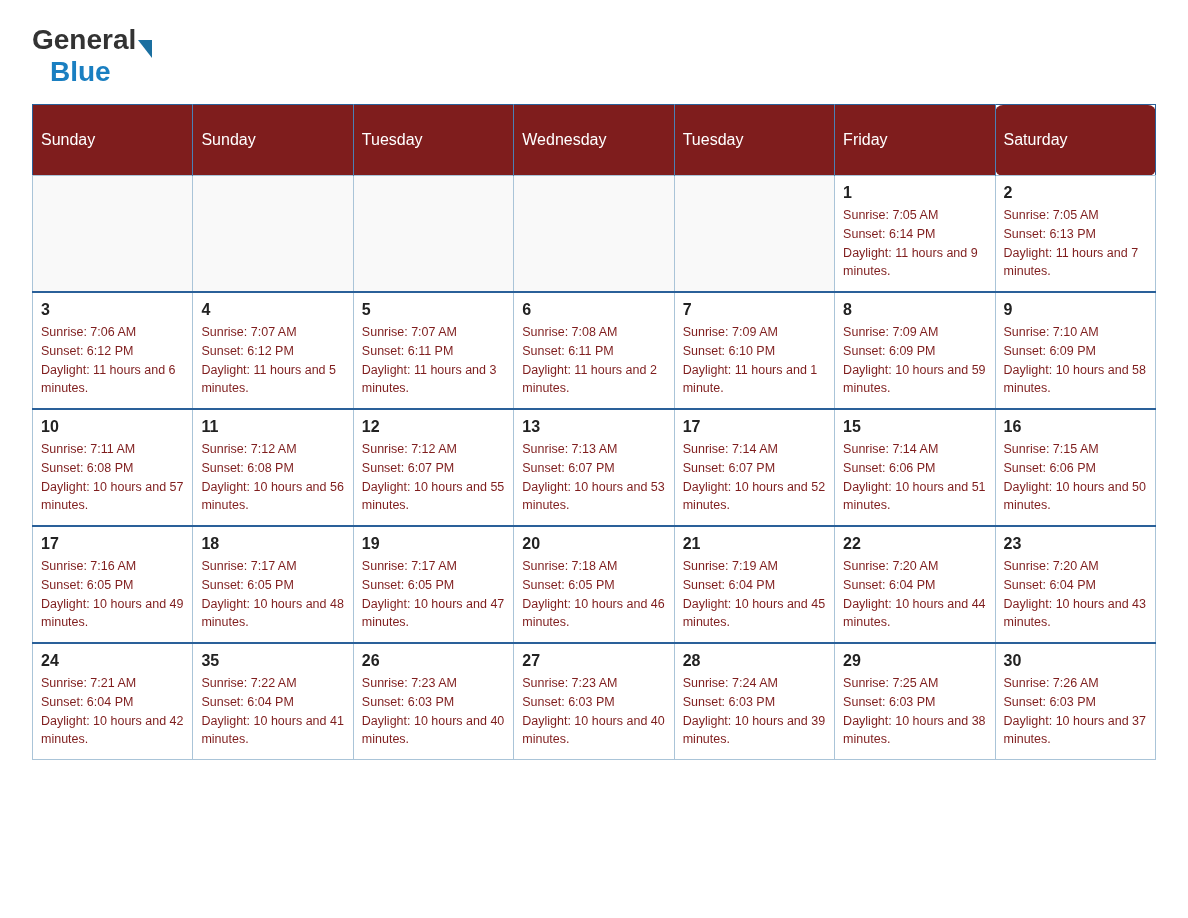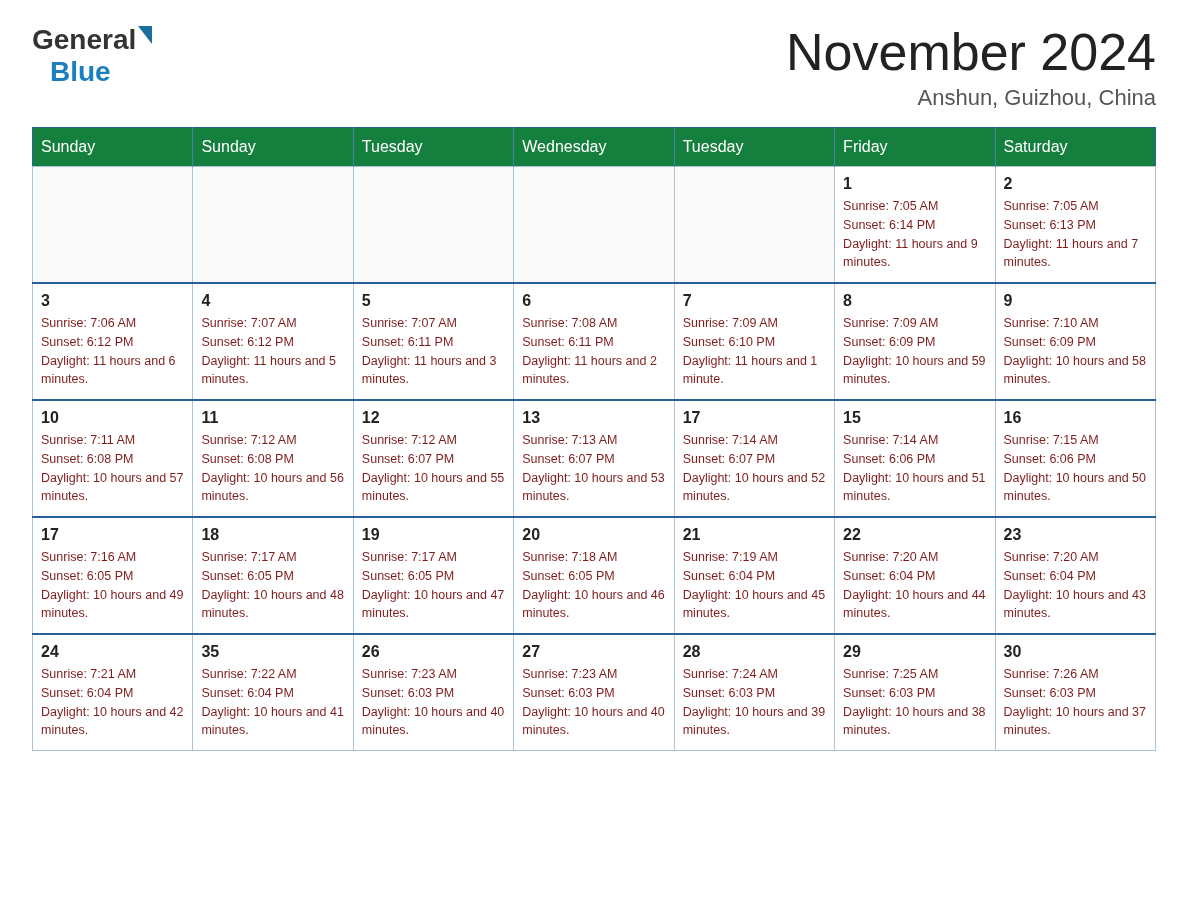--- a/index.html
+++ b/index.html
@@ -16,21 +16,21 @@
       align-items: flex-start;
       margin-bottom: 16px;
     }
     .logo {
       display: flex;
       flex-direction: column;
       align-items: flex-start;
     }
     .logo-text {
       display: flex;
-      align-items: flex-start;
+      align-items: flex-end;
       font-size: 28px;
       font-weight: bold;
       color: #333;
     }
     .logo-general { color: #333; }
     .logo-arrow {
       width: 0;
       height: 0;
       border-left: 14px solid transparent;
       border-top: 18px solid #1a6fa0;
@@ -58,29 +58,29 @@
       font-size: 22px;
       color: #555;
       margin-top: 4px;
     }
     .calendar {
       width: 100%;
       border-collapse: collapse;
       border: 1px solid #2a6099;
     }
     .calendar th {
-      background-color: #15803d;
+      background-color: #7f1d1d;
       color: #fff;
       font-size: 16px;
       font-weight: normal;
-      padding: 10px 8px;
+      padding: 26px 8px;
       text-align: left;
       border-right: 1px solid #4a80b5;
     }
-    .calendar th:last-child { border-right: none; }
+    .calendar th:last-child { border-right: none; border-radius: 8px; }
     .calendar td {
       vertical-align: top;
       padding: 8px 8px 10px 8px;
       border: 1px solid #aac4d8;
       width: 14.28%;
       min-height: 100px;
       background: #fff;
     }
     .day-number {
       font-size: 16px;
@@ -107,24 +107,20 @@
 <div class="header">
   <div class="logo">
     <div class="logo-text">
       <span class="logo-general">General</span>
       <span class="logo-arrow"></span>
     </div>
     <div style="margin-left: 4px;">
       <span class="logo-blue">Blue</span>
     </div>
   </div>
-  <div class="title-section">
-    <div class="month-title">November 2024</div>
-    <div class="location">Anshun, Guizhou, China</div>
-  </div>
 </div>
 
 <table class="calendar">
   <thead>
     <tr>
     <th>Sunday</th>
         <th>Sunday</th>
         <th>Tuesday</th>
         <th>Wednesday</th>
         <th>Tuesday</th>

